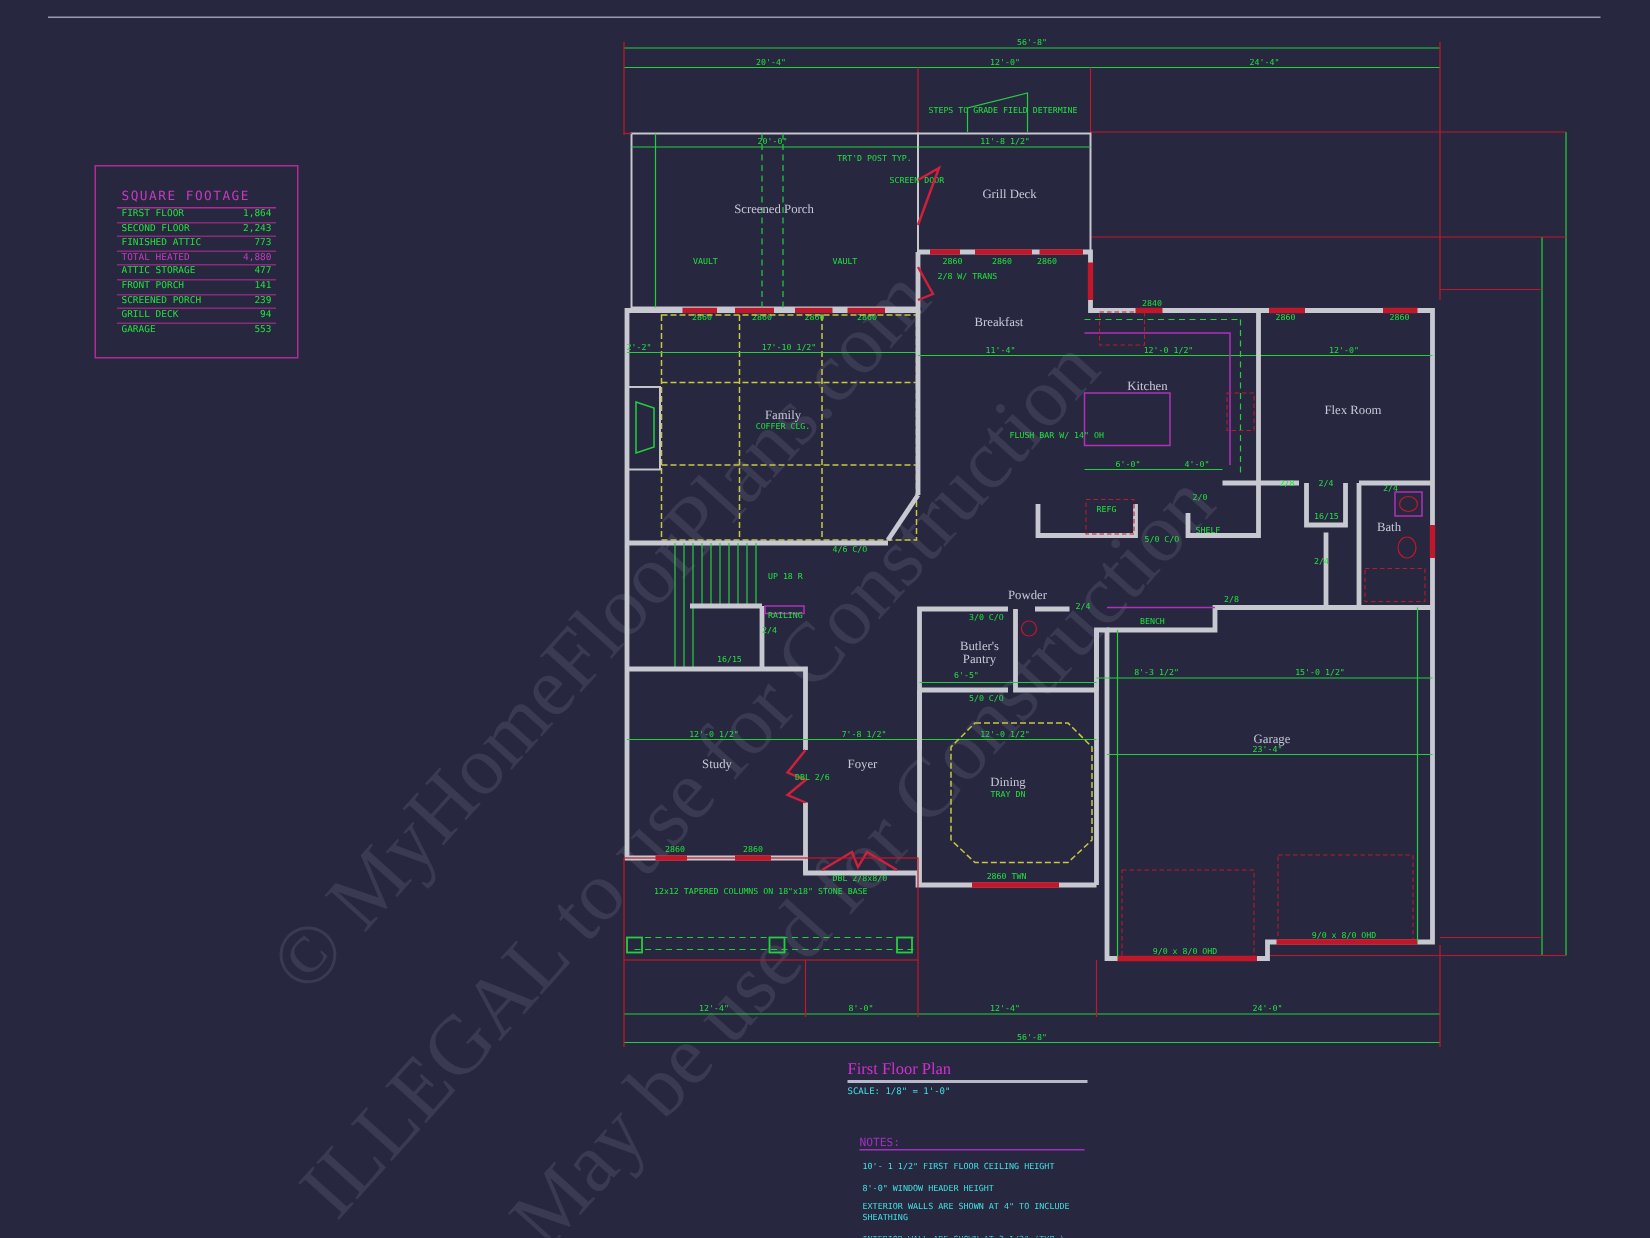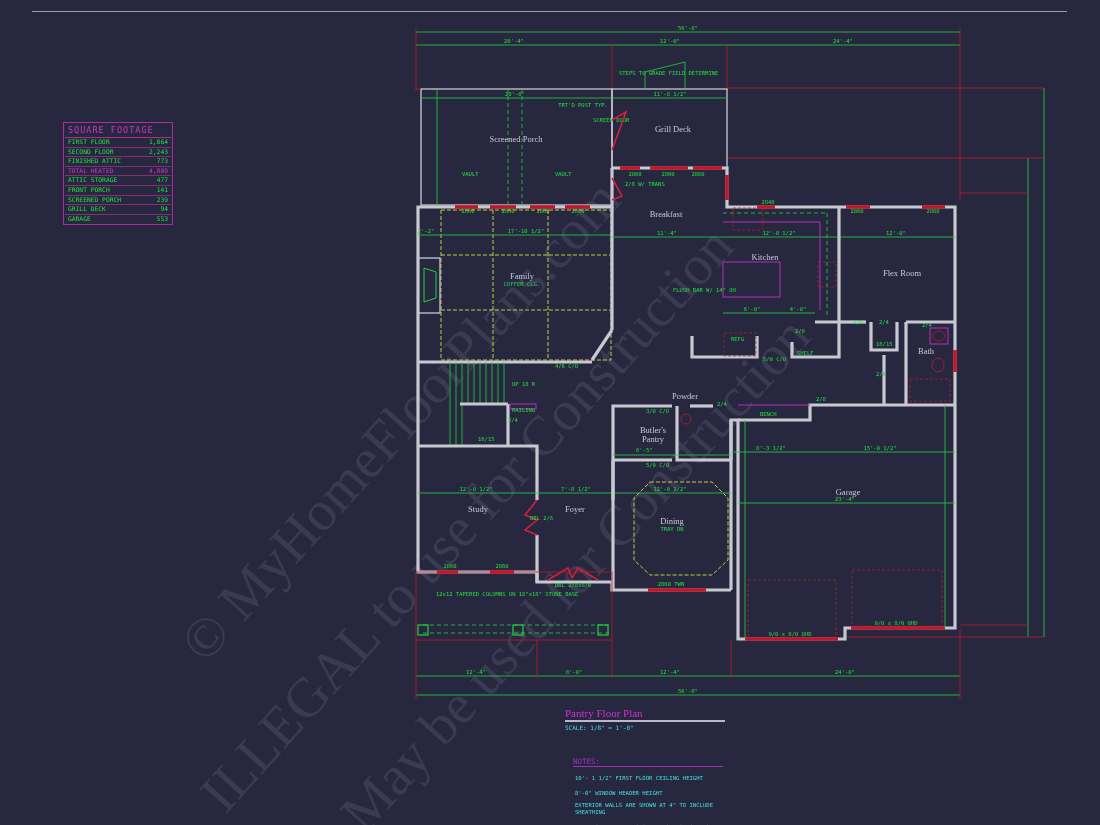--- a/index.html
+++ b/index.html
@@ -1,19 +1,19 @@
 <!DOCTYPE html>
 <html><head>
 <meta charset="utf-8">
 <style>
   html,body{margin:0;padding:0;}
   body{width:1100px;height:825px;background:#272840;position:relative;overflow:hidden;font-family:"Liberation Sans",sans-serif;}
   .topline{position:absolute;left:32px;top:11px;width:1035px;height:1px;background:#9a9ab0;}
   #plan{position:absolute;left:0;top:0;}
-  .sq{position:absolute;left:63px;top:110px;width:106px;border:1.5px solid #b02a9a;padding:1px;margin-top:12px;}
+  .sq{position:absolute;left:63px;top:110px;width:106px;border:1.5px solid #b02a9a;padding:14px;}
   .sq-title{color:#c73ac0;font-size:8.5px;letter-spacing:1px;border-bottom:1px solid #b02a9a;padding:1px 3px 2px 3px;font-family:"DejaVu Sans Mono",monospace;}
   .sq-row{display:flex;justify-content:space-between;font-family:"DejaVu Sans Mono",monospace;font-size:6.3px;color:#22e03c;padding:0 3px;height:8.6px;line-height:8.6px;border-bottom:1px solid #8a2a7a;}
   .sq-row.total{color:#c73ac0;}
   .sq-row:last-child{border-bottom:none;}
   .legend{position:absolute;left:565px;top:707px;width:170px;}
   .legend-title{font-family:"Liberation Serif",serif;color:#d030d0;font-size:11px;}
   .legend-rule{width:160px;height:2px;background:#b8b8c8;margin-top:1px;}
   .legend-scale{font-family:"DejaVu Sans Mono",monospace;font-size:6px;color:#40e0e0;margin-top:2px;}
   .notes-title{font-family:"DejaVu Sans Mono",monospace;font-size:7.5px;color:#a030c0;margin:26px 0 0 8px;}
   .notes-rule{width:150px;height:1px;background:#a030c0;margin-left:8px;}
@@ -337,21 +337,21 @@
     <line class="gd" x1="423" y1="625" x2="610" y2="625"></line>
     <line class="gd" x1="423" y1="633" x2="610" y2="633"></line>
     <rect x="418" y="625" width="10" height="10" fill="none" stroke="#22d03c" stroke-width="1.2"></rect>
     <rect x="513" y="625" width="10" height="10" fill="none" stroke="#22d03c" stroke-width="1.2"></rect>
     <rect x="598" y="625" width="10" height="10" fill="none" stroke="#22d03c" stroke-width="1.2"></rect>
     <text class="t" x="436" y="596">12x12 TAPERED COLUMNS ON 18"x18" STONE BASE</text>
   </g>
 </svg>
 
 <div class="legend">
-  <div class="legend-title">Pantry Floor Plan</div>
+  <div class="legend-title">First Floor Plan</div>
   <div class="legend-rule"></div>
   <div class="legend-scale">SCALE: 1/8" = 1'-0"</div>
   <div class="notes-title">NOTES:</div>
   <div class="notes-rule"></div>
   <div class="note">10'- 1 1/2" FIRST FLOOR CEILING HEIGHT</div>
   <div class="note">8'-0" WINDOW HEADER HEIGHT</div>
   <div class="note tight">EXTERIOR WALLS ARE SHOWN AT 4" TO INCLUDE SHEATHING</div>
   <div class="note">INTERIOR WALL ARE SHOWN AT 3 1/2" (TYP.)</div>
 </div>
 

